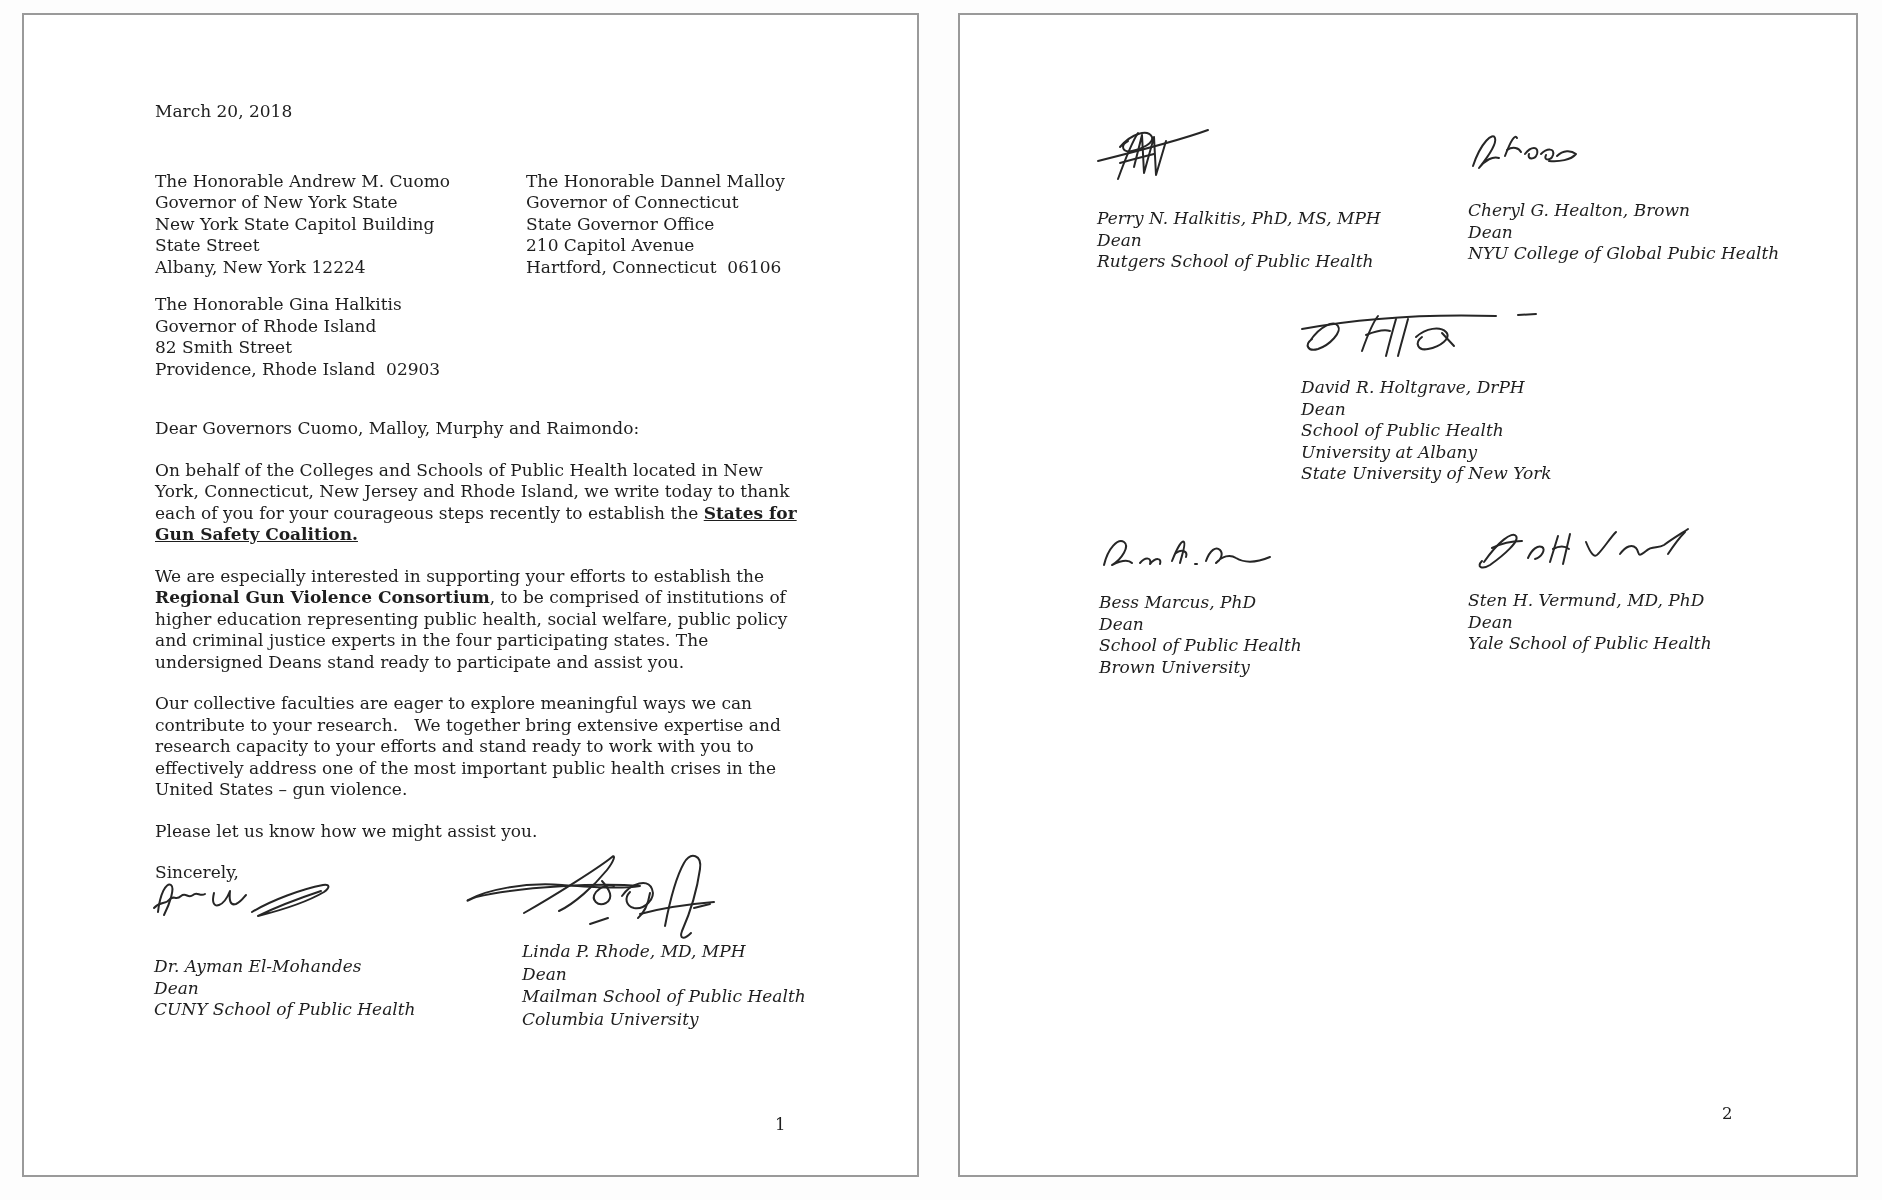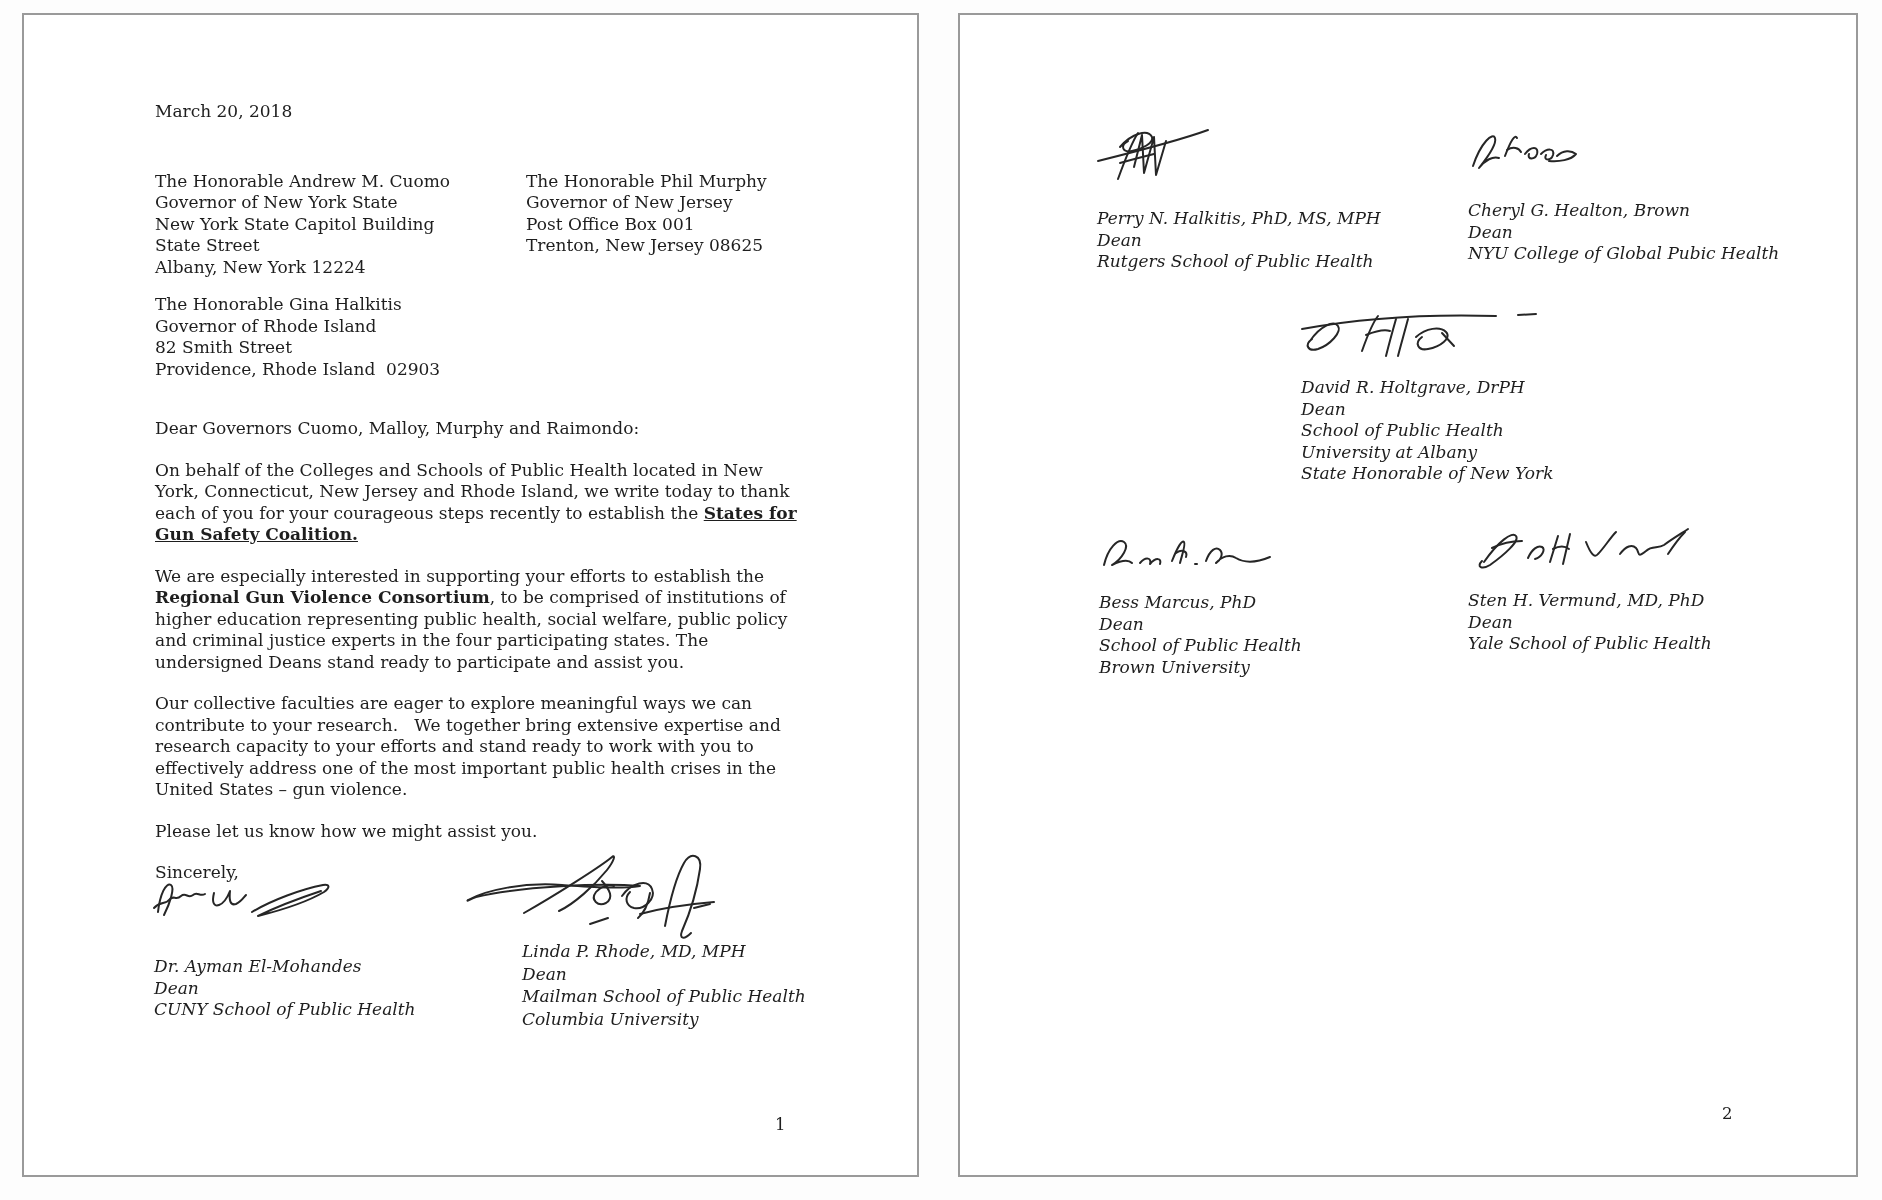--- a/index.html
+++ b/index.html
@@ -70,24 +70,25 @@
 
       <div class="addr-grid">
         <div class="addr">
           <div>The Honorable Andrew M. Cuomo</div>
           <div>Governor of New York State</div>
           <div>New York State Capitol Building</div>
           <div>State Street</div>
           <div>Albany, New York 12224</div>
         </div>
         <div class="addr">
-          <div>The Honorable Phil Murphy</div>
-          <div>Governor of New Jersey</div>
-          <div>Post Office Box 001</div>
-          <div>Trenton, New Jersey 08625</div>
+          <div>The Honorable Dannel Malloy</div>
+          <div>Governor of Connecticut</div>
+          <div>State Governor Office</div>
+          <div>210 Capitol Avenue</div>
+          <div>Hartford, Connecticut&nbsp; 06106</div>
         </div>
         <div class="addr">
           <div>The Honorable Gina Halkitis</div>
           <div>Governor of Rhode Island</div>
           <div>82 Smith Street</div>
           <div>Providence, Rhode Island&nbsp; 02903</div>
         </div>
       </div>
 
       <p class="salutation">Dear Governors Cuomo, Malloy, Murphy and Raimondo:</p>
@@ -176,21 +177,21 @@
       <path d="M104,12 C100,26 96,41 94,49"></path>
       <path d="M116,12 C112,27 108,41 106,49"></path>
       <path d="M124,30 C134,21 148,19 154,25 C160,31 148,40 136,42 C126,44 122,36 130,30"></path>
       <path d="M150,26 L162,39"></path>
     </svg>
     <div class="sigblock" style="left:341px; top:362px;">
       <div>David R. Holtgrave, DrPH</div>
       <div>Dean</div>
       <div>School of Public Health</div>
       <div>University at Albany</div>
-      <div>State Honorable of New York</div>
+      <div>State University of New York</div>
     </div>
 
     <svg class="sig" style="left:134px; top:518px;" width="182" height="44" viewBox="0 0 182 44">
       <path d="M10,32 C14,15 24,5 30,9 C36,13 28,26 18,32 C26,28 34,26 38,30"></path>
       <path d="M46,30 C52,23 58,25 56,31 C62,24 68,25 66,31"></path>
       <path d="M78,28 C84,13 88,7 90,9 C92,11 88,22 86,30"></path>
       <path d="M82,20 C88,16 94,18 92,24"></path>
       <path d="M101,31 L103,31"></path>
       <path d="M112,28 C116,17 122,13 126,17 C130,21 126,28 122,30 C128,23 136,21 142,25 C152,31 164,29 176,24"></path>
     </svg>

